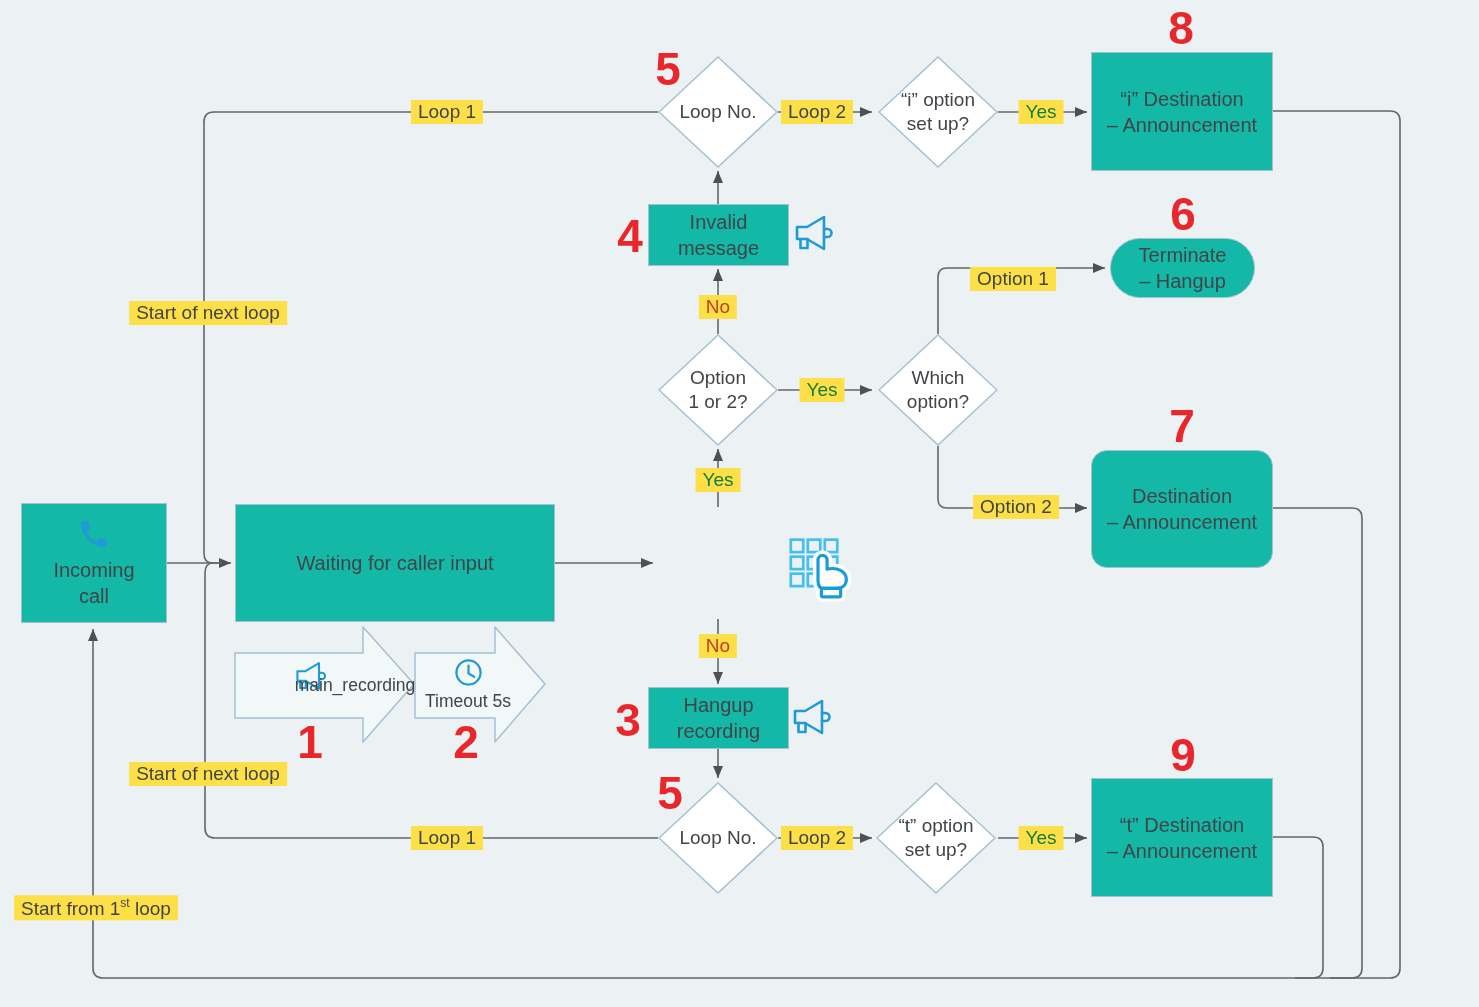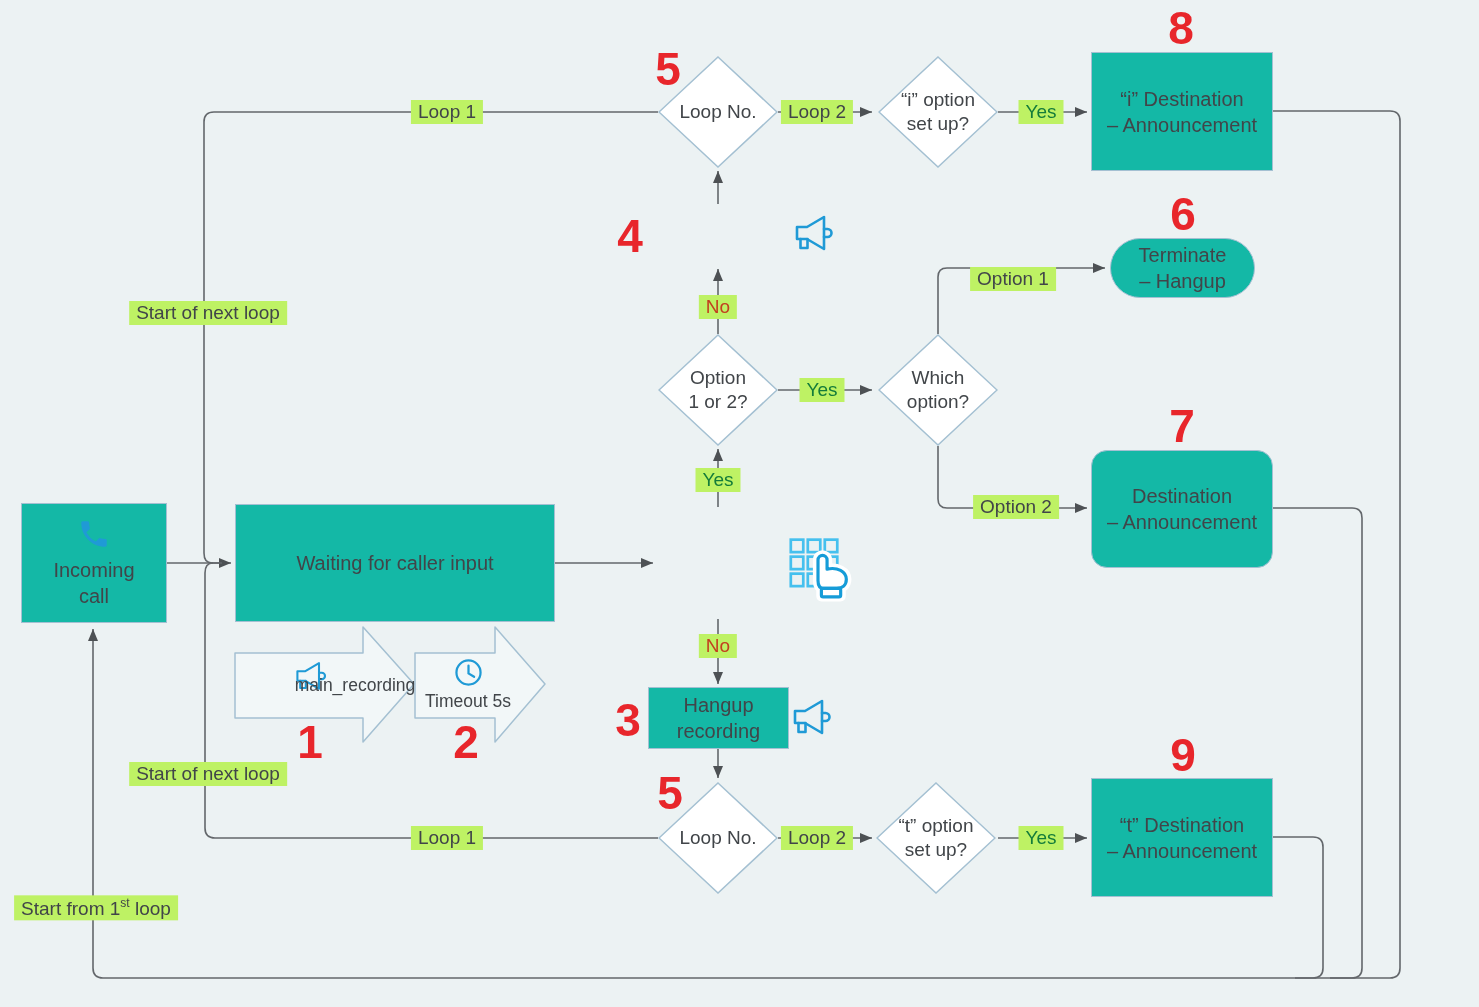--- a/index.html
+++ b/index.html
@@ -19,21 +19,21 @@
   .pill{border-radius:30px;}
   .diamond{position:absolute; z-index:2;}
   .diamond svg{position:absolute; left:0; top:0;}
   .dlabel{
     position:absolute; left:0; top:0; right:0; bottom:0;
     display:flex; align-items:center; justify-content:center;
     text-align:center; font-size:19px; line-height:1.25; white-space:pre-line;
   }
   .lbl{
     position:absolute; z-index:3; transform:translate(-50%,-50%);
-    background:#bef264; padding:1px 7px; font-size:19px; white-space:nowrap;
+    background:#fde047; padding:1px 7px; font-size:19px; white-space:nowrap;
   }
   .lbl.green{color:#147c3a;}
   .lbl.orange{color:#c2401f;}
   .num{
     position:absolute; z-index:3; transform:translate(-50%,-50%);
     color:#e8262b; font-size:46px; font-weight:bold; line-height:1;
   }
   .icon{position:absolute; z-index:3; line-height:0;}
   .arrowtext{
     position:absolute; z-index:3; transform:translate(-50%,-50%);
@@ -106,20 +106,24 @@
       </svg>
     </span>
     <span>Incoming
 call</span>
   </div>
 
   <div class="node" style="left:235px;top:504px;width:320px;height:118px;">
     <span>Waiting for caller input</span>
   </div>
 
+  <div class="node" style="left:648px;top:204px;width:141px;height:62px;">
+    <span>Invalid
+message</span>
+  </div>
 
   <div class="node" style="left:648px;top:687px;width:141px;height:62px;">
     <span>Hangup
 recording</span>
   </div>
 
   <div class="node" style="left:1091px;top:52px;width:182px;height:119px;">
     <span>“i” Destination
 – Announcement</span>
   </div>

